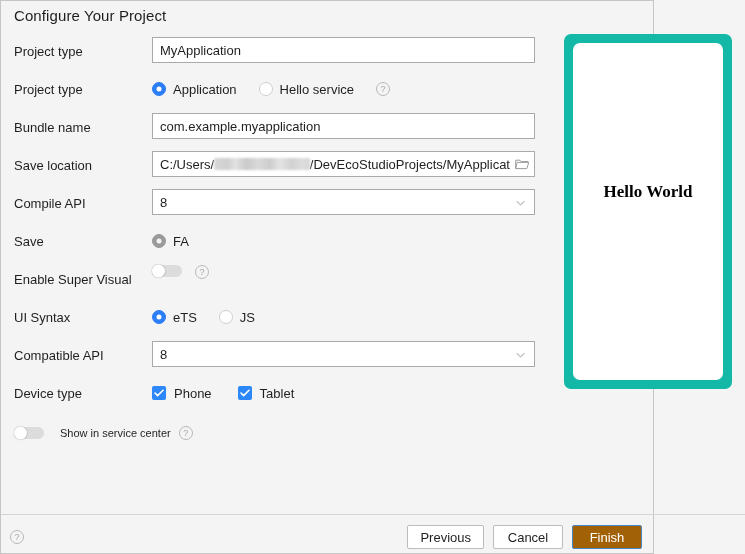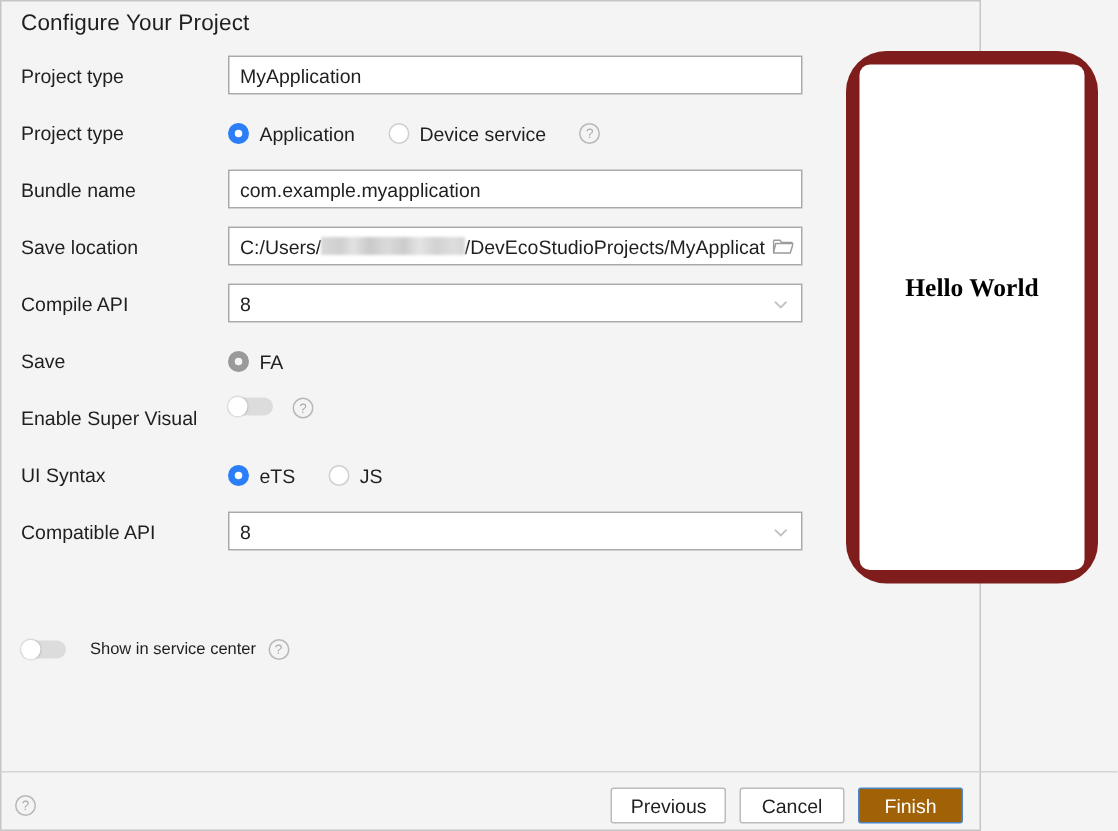--- a/index.html
+++ b/index.html
@@ -254,22 +254,22 @@
     margin: 0 8px 0 16px;
   }
 
   
   .preview {
     position: absolute;
     left: 563px;
     top: 33px;
     width: 168px;
     height: 355px;
-    background: #7f1d1d;
-    border-radius: 27px;
+    background: #14b8a6;
+    border-radius: 7px;
     box-sizing: border-box;
     padding: 9px;
   }
   .preview-screen {
     width: 100%;
     height: 100%;
     background: #ffffff;
     border-radius: 7px;
     display: flex;
     align-items: center;
@@ -353,21 +353,21 @@
     <div class="row">
       <div class="lbl">Project type</div>
       <div class="ctrl">
         <div class="radio-group">
           <div class="radio-opt">
             <span class="radio on"></span>
             <span class="radio-txt">Application</span>
           </div>
           <div class="radio-opt">
             <span class="radio off"></span>
-            <span class="radio-txt">Device service</span>
+            <span class="radio-txt">Hello service</span>
           </div>
           <span class="help">?</span>
         </div>
       </div>
     </div>
 
     <div class="row">
       <div class="lbl">Bundle name</div>
       <div class="ctrl">
         <div class="textfield">com.example.myapplication</div>
@@ -450,20 +450,43 @@
           <span>8</span>
           <span class="chev">
             <svg width="11" height="11" viewBox="0 0 11 11">
                 <path d="M2 4l3.5 3.5L9 4" stroke="#c3c3c3" stroke-width="1.2" fill="none" stroke-linecap="round"></path>
               </svg>
           </span>
         </div>
       </div>
     </div>
 
+    <div class="row">
+      <div class="lbl">Device type</div>
+      <div class="ctrl">
+        <div class="cb-group">
+          <div class="cb-opt">
+            <span class="cb">
+              <svg width="10" height="8" viewBox="0 0 10 8">
+                  <path d="M1 4l2.6 2.6L9 1.2" stroke="#ffffff" stroke-width="1.6" fill="none" stroke-linecap="round" stroke-linejoin="round"></path>
+                </svg>
+            </span>
+            <span class="cb-txt">Phone</span>
+          </div>
+          <div class="cb-opt">
+            <span class="cb">
+              <svg width="10" height="8" viewBox="0 0 10 8">
+                  <path d="M1 4l2.6 2.6L9 1.2" stroke="#ffffff" stroke-width="1.6" fill="none" stroke-linecap="round" stroke-linejoin="round"></path>
+                </svg>
+            </span>
+            <span class="cb-txt">Tablet</span>
+          </div>
+        </div>
+      </div>
+    </div>
 
   </div>
 
   <div class="service-row">
     <span class="toggle">
       <span class="knob"></span>
     </span>
     <span class="lbl-inline">Show in service center</span>
     <span class="help">?</span>
   </div>

